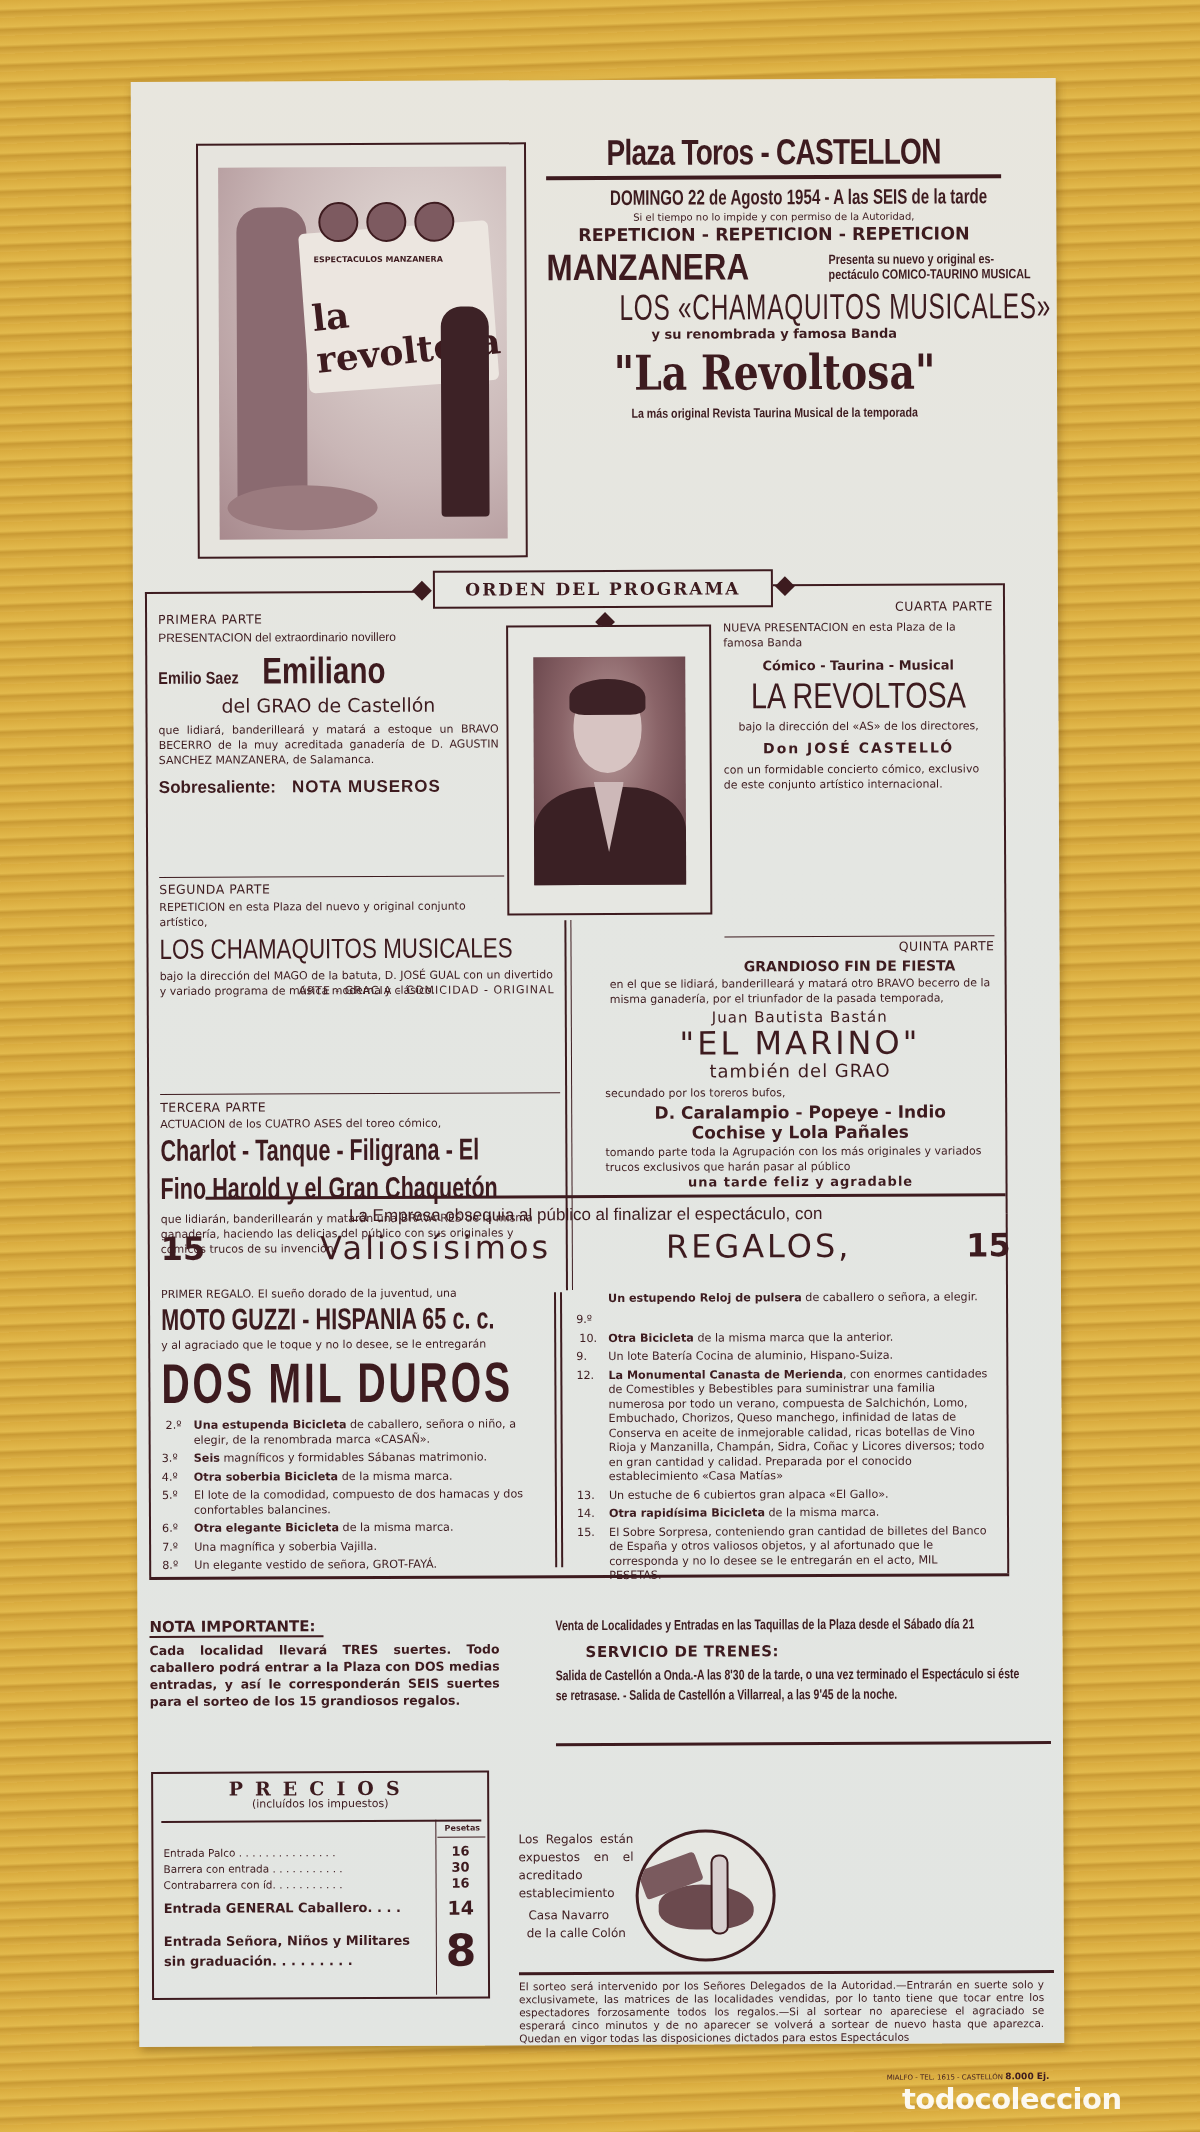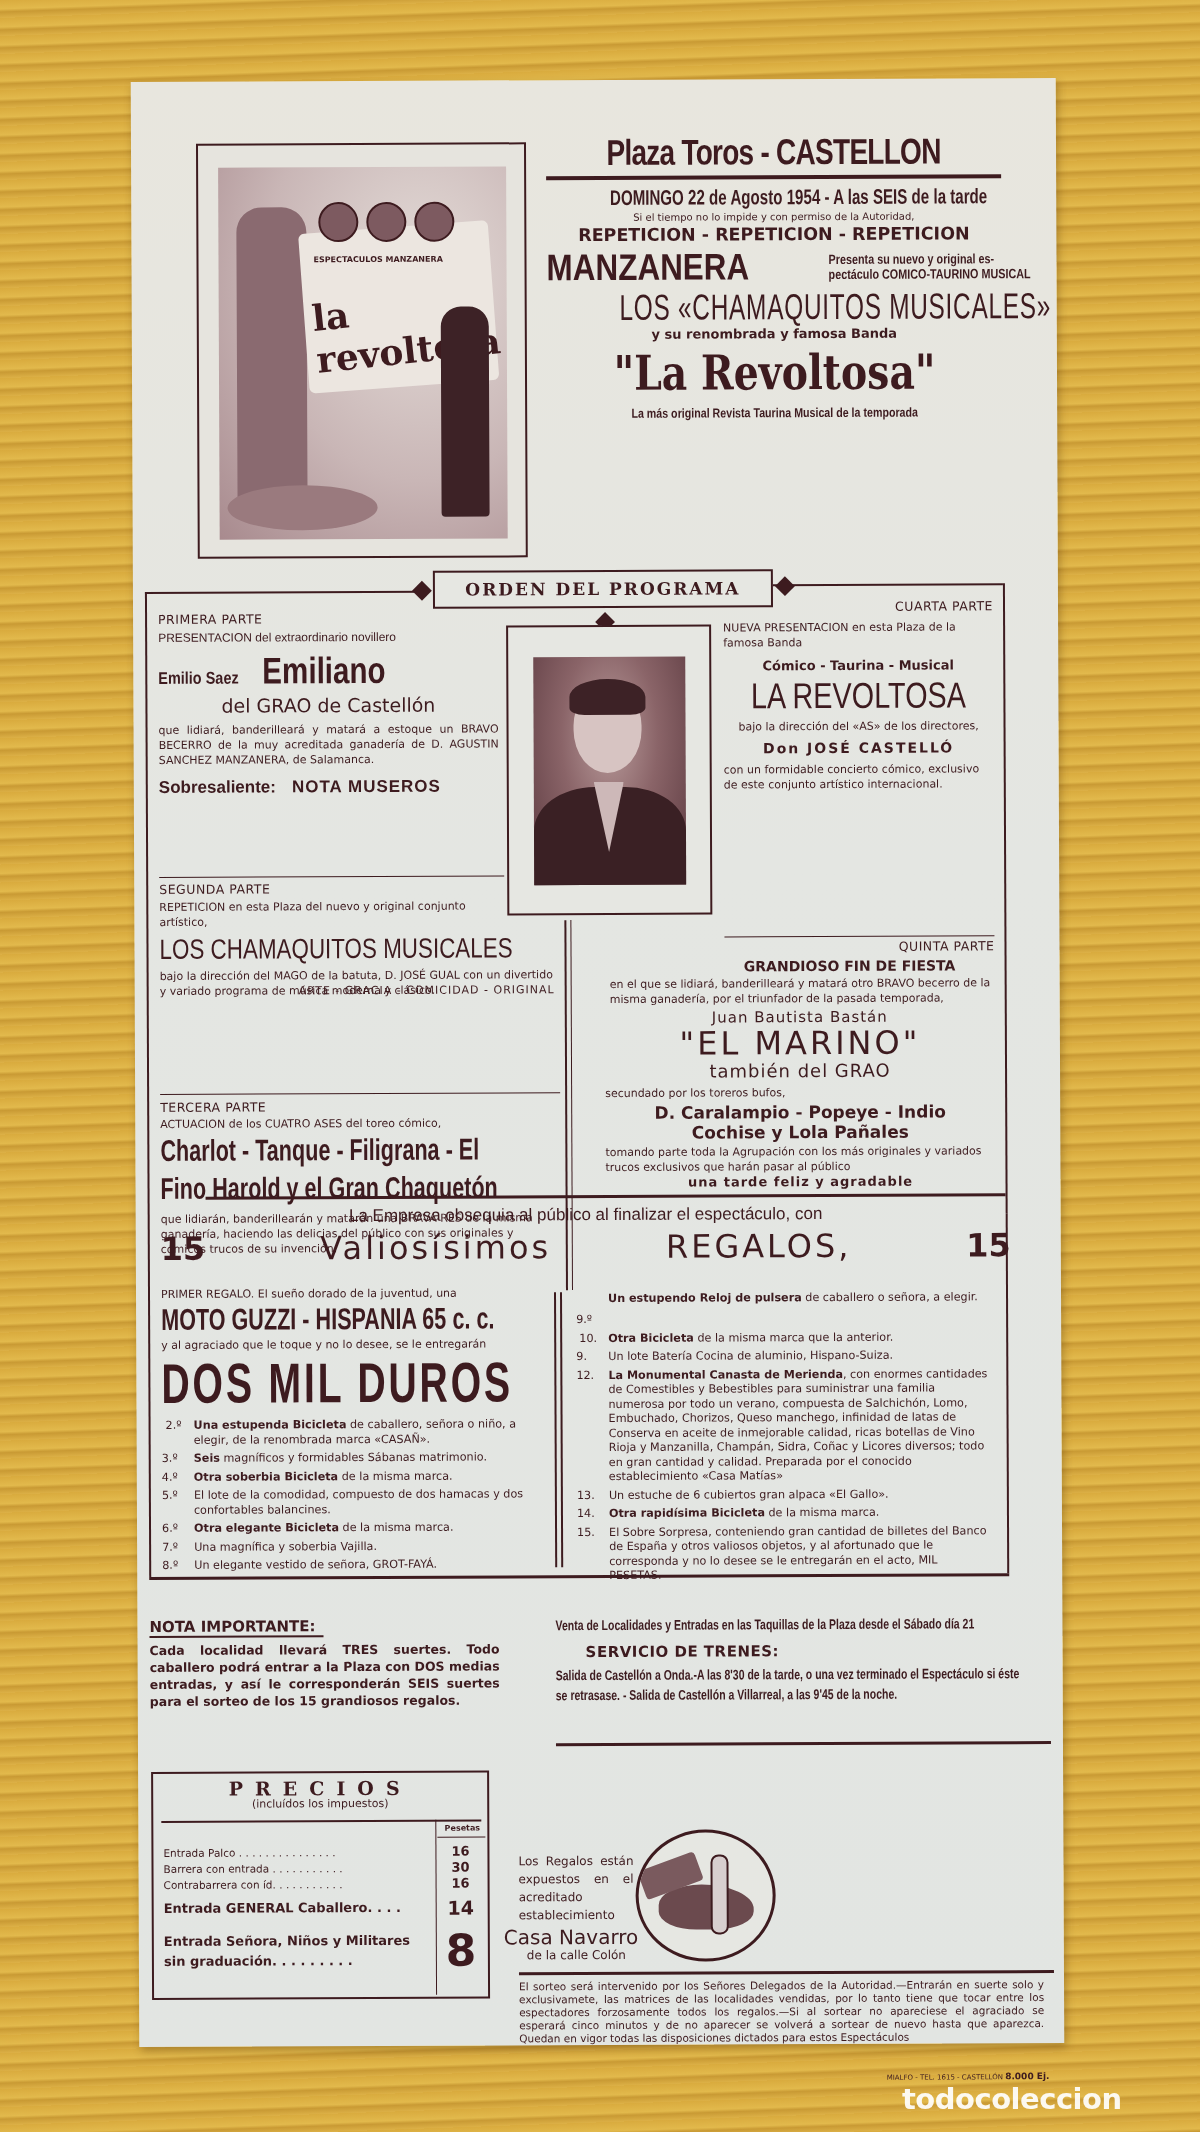--- a/index.html
+++ b/index.html
@@ -313,22 +313,22 @@
           <div style="width: 50px; text-align: center; font-weight: bold; font-size: 19px;">14</div>
         </div>
         <div style="display: flex; align-items: center; margin-top: 6px;">
           <div style="width: 272px; font-size: 13px; font-weight: bold; line-height: 20px;"><span>Entrada Señora, Niños y Militares sin graduación.</span><span> . . . . . . . .</span></div>
           <div style="width: 50px; text-align: center; font-weight: bold; font-size: 44px;">8</div>
         </div>
       </div>
   </div>
 
   <div class="abs center" style="left:380px; top:1750px; width:115px; font-size:12px; line-height:18px;">
-    <div style="text-align:justify;margin-top:22px;">Los Regalos están expuestos en el acreditado establecimiento</div>
-    <div style="font-size:20px; white-space:nowrap; margin-top:4px; margin-left:-15px;">Casa Navarro</div>
+    <div style="text-align:justify;">Los Regalos están expuestos en el acreditado establecimiento</div>
+    <div style="font-size:12px; white-space:nowrap; margin-top:4px; margin-left:-15px;">Casa Navarro</div>
     <div style="font-size:12px; white-space:nowrap;">de la calle Colón</div>
   </div>
 
   <div class="abs bull-logo">
     <div class="bull"></div>
       <div class="cape"></div>
       <div class="torero"></div>
   </div>
 
 

